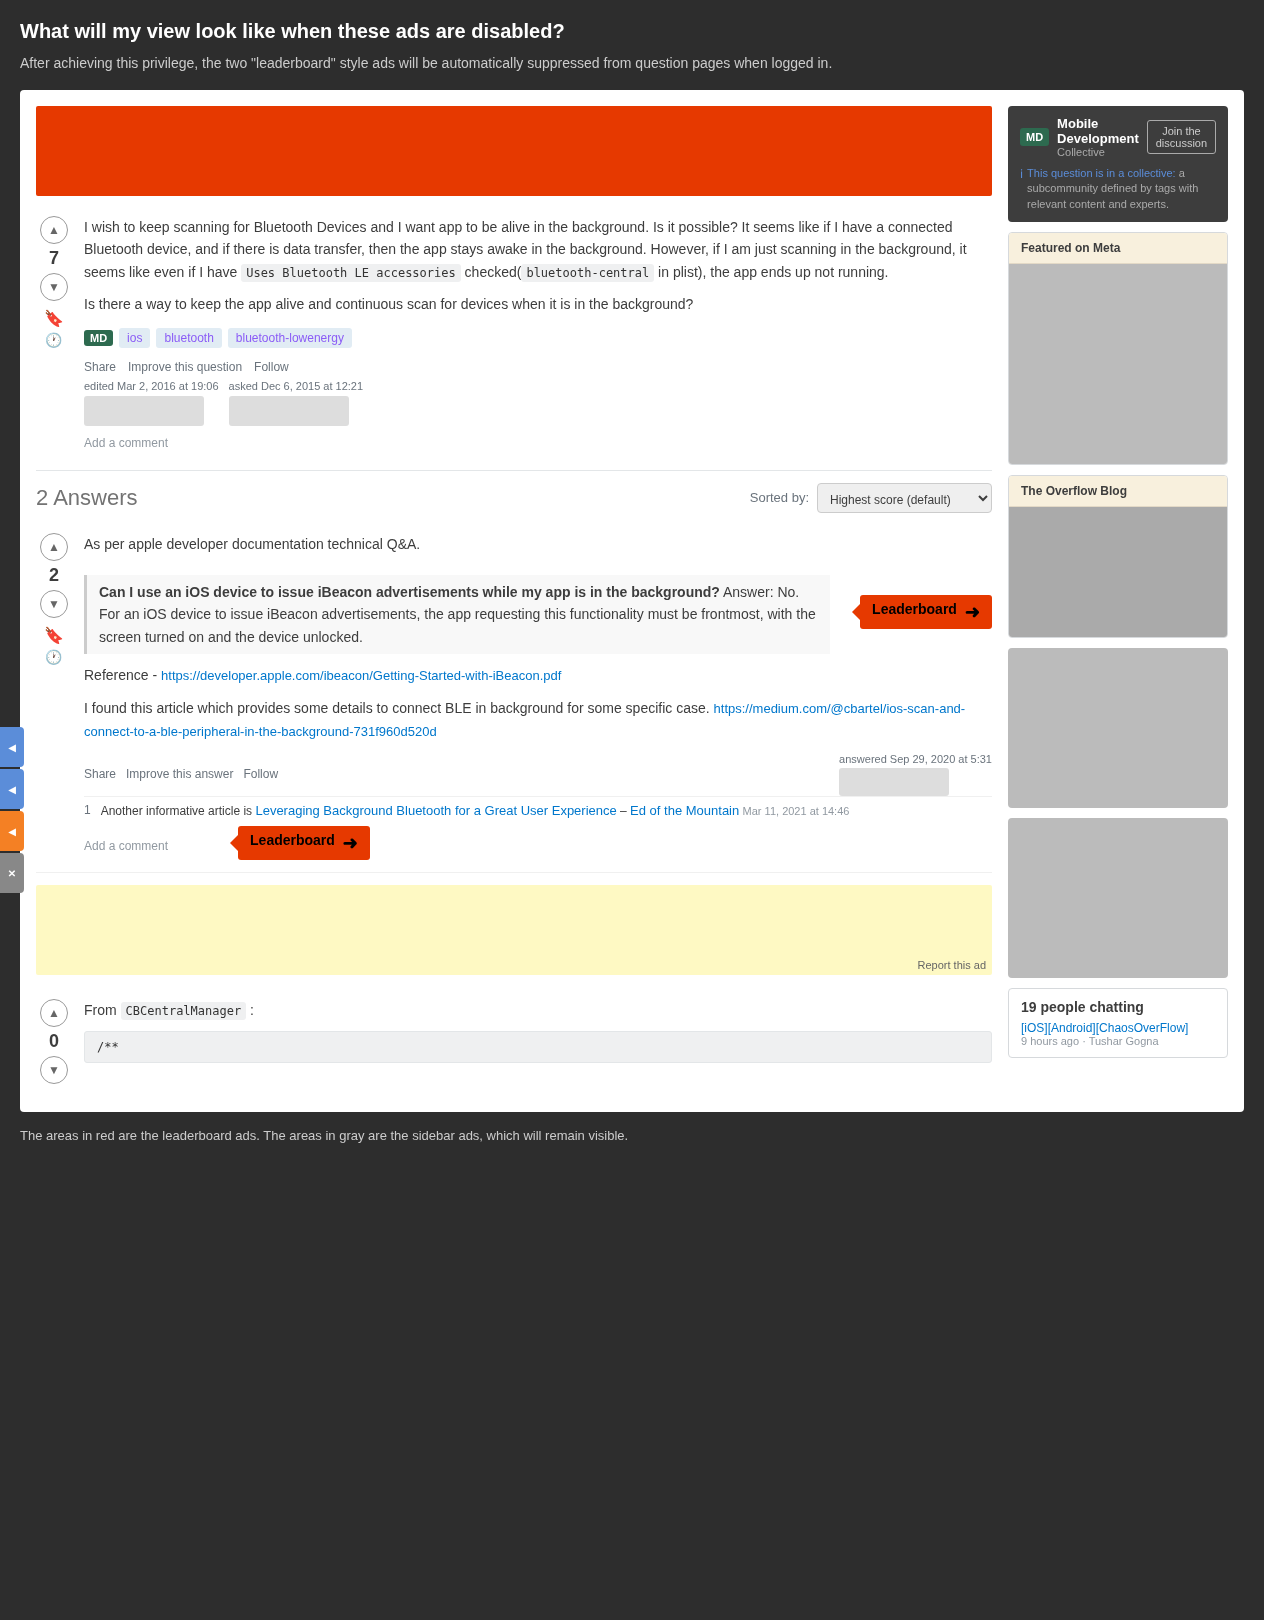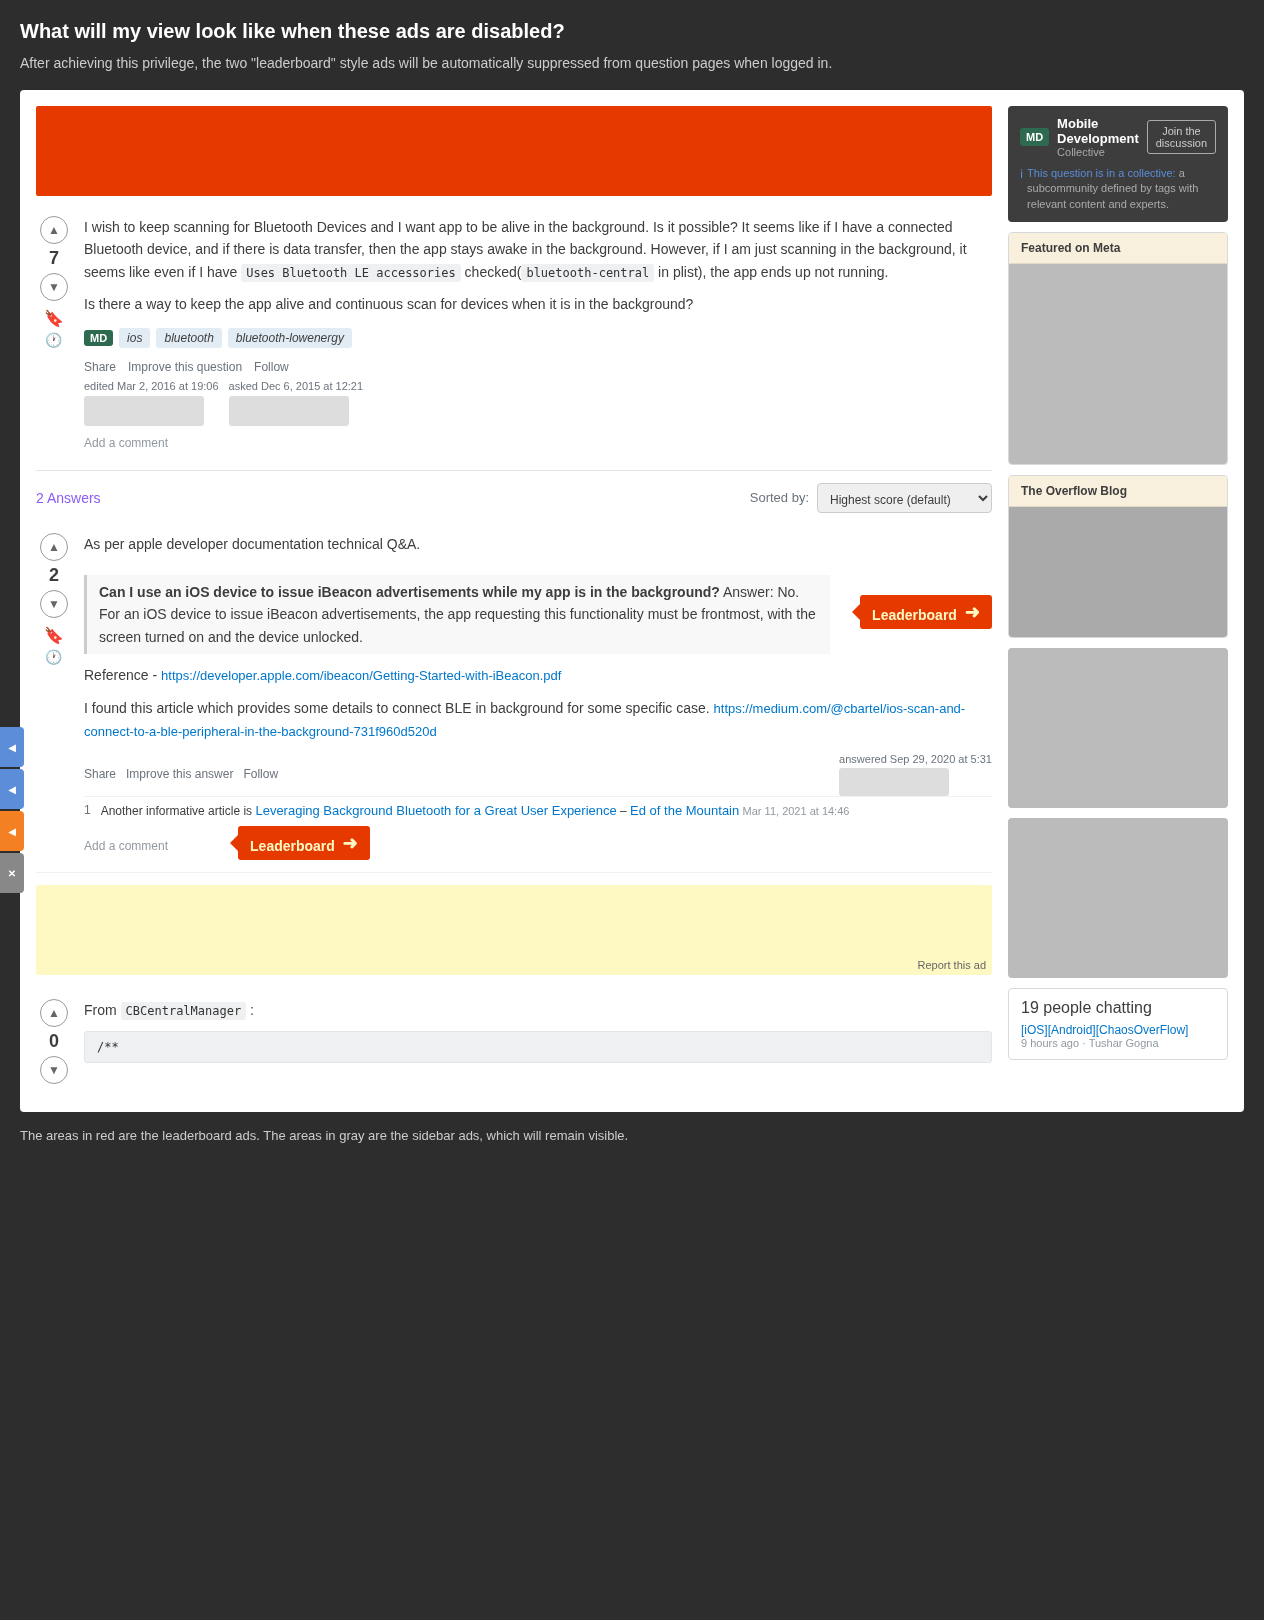--- a/index.html
+++ b/index.html
@@ -149,26 +149,25 @@
       background: #2d6a4f;
       color: #fff;
       font-size: 11px;
       font-weight: 700;
       padding: 2px 6px;
       border-radius: 3px;
     }
 
     .tag {
       background: #e1ecf4;
-      color: #404040;
+      color: #8b5cf6;
       font-size: 12px;
       padding: 3px 8px;
       border-radius: 3px;
       cursor: pointer;
-      font-style: italic;
     }
 
     .question-meta-row {
       display: flex;
       align-items: center;
       gap: 12px;
       font-size: 12px;
       color: #6a737c;
       margin-bottom: 6px;
     }
@@ -196,23 +195,23 @@
     .answers-header {
       display: flex;
       align-items: center;
       justify-content: space-between;
       padding: 12px 0 8px 0;
       border-top: 1px solid #e3e6e8;
       margin-top: 8px;
     }
 
     .answers-count {
-      font-size: 14px;
+      font-size: 22px;
       font-weight: 400;
-      color: #8b5cf6;
+      color: #737373;
     }
 
     .sort-row {
       display: flex;
       align-items: center;
       gap: 8px;
       font-size: 13px;
       color: #6a737c;
     }
 
@@ -255,23 +254,23 @@
       line-height: 1.6;
       background: #f8f8f8;
     }
 
     .blockquote strong {
       font-weight: 700;
     }
 
     .leaderboard-label {
       display: inline-flex;
-      align-items: flex-end;
+      align-items: flex-start;
       background: #e63900;
-      color: #fef9c3;
+      color: #000000;
       font-size: 14px;
       font-weight: 700;
       padding: 6px 12px;
       border-radius: 3px;
       position: relative;
       margin-left: 20px;
     }
     .leaderboard-label::before {
       content: '';
       position: absolute;
@@ -449,22 +448,23 @@
     .sidebar-chat {
       border: 1px solid #d6d9dc;
       border-radius: 4px;
       padding: 10px 12px;
       font-size: 12px;
       margin-top: 10px;
     }
 
     .chat-people {
       color: #3d3d3d;
-      font-size: 16px;
+      font-size: 14px;
       margin-bottom: 6px;
+      font-weight: bold;
     }
 
     .chat-topic {
       color: #0077cc;
       font-size: 12px;
       text-decoration: none;
       display: block;
     }
 
     .chat-time {

